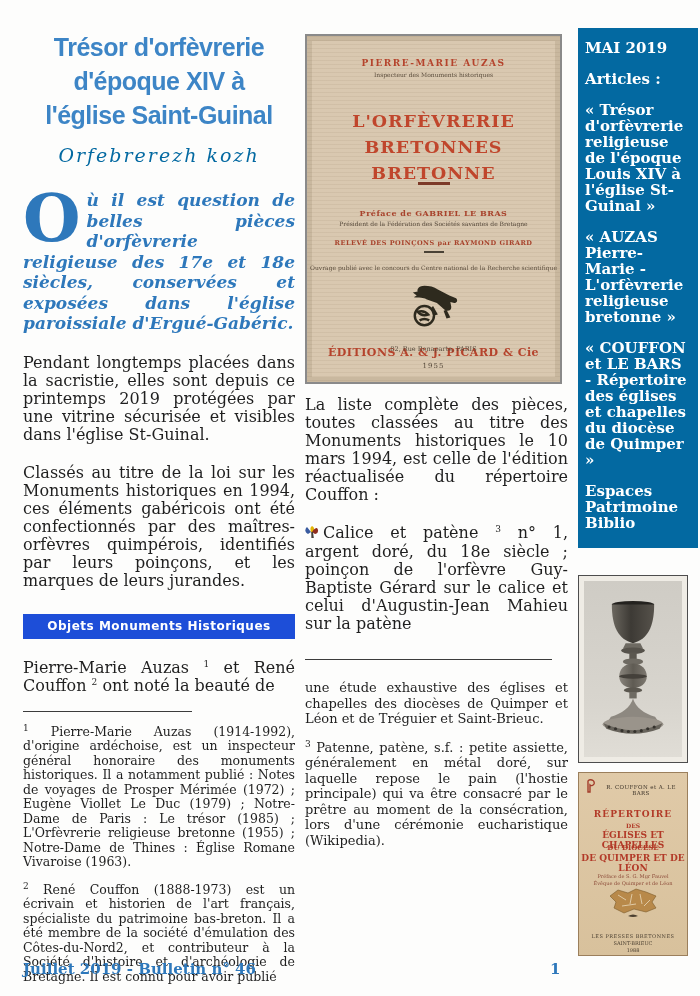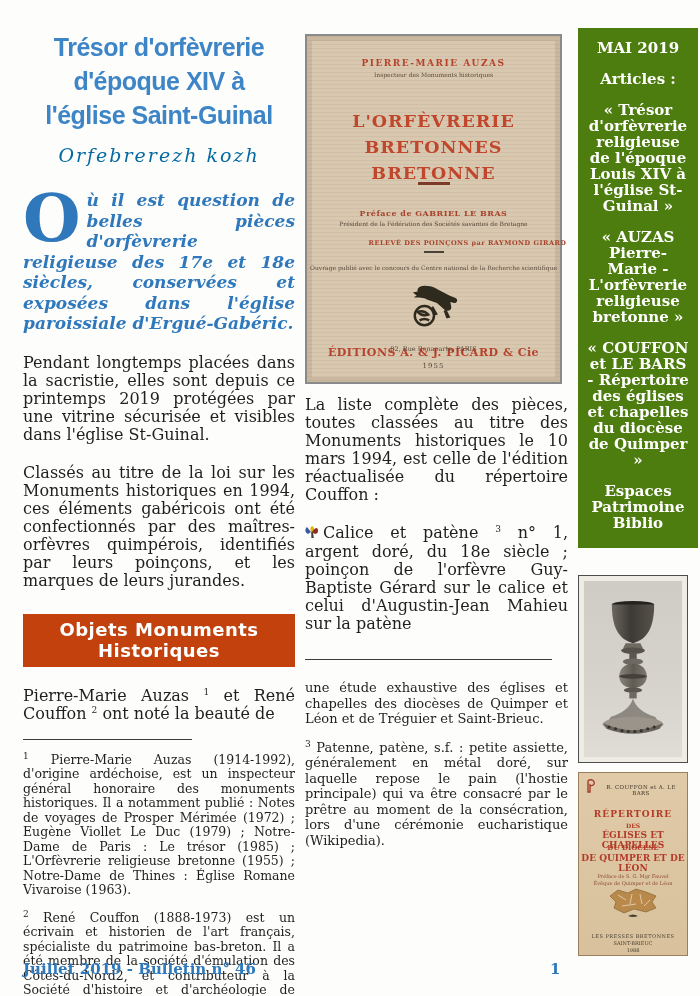--- a/index.html
+++ b/index.html
@@ -18,23 +18,23 @@
     font-size:25px;line-height:34px;letter-spacing:-0.5px;}
   .title span{display:block;}
   .subtitle{margin-top:12px;text-align:center;color:#0369a1;
     font-style:italic;font-size:19px;letter-spacing:2px;
     font-family:"DejaVu Serif", serif;}
   .lead{margin-top:24px;color:#2e78bb;font-weight:bold;font-style:italic;
     font-size:17px;line-height:20.5px;text-align:justify;}
   .dropcap{float:left;font-style:normal;font-size:66px;line-height:52px;
     padding:2px 6px 0 0;font-weight:bold;}
   p.body{margin:20px 0 0;font-size:16px;line-height:18px;text-align:justify;}
-  .section-header{margin-top:24px;background:#c2410c;color:#fff;
+  .section-header{margin-top:24px;background:#1d4ed8;color:#fff;
     text-align:center;font-family:"DejaVu Sans", sans-serif;font-weight:bold;
-    font-size:18px;padding:5px 2px 6px;letter-spacing:0.5px;}
+    font-size:12px;padding:5px 2px 6px;letter-spacing:0.5px;}
   .fn-sep{margin:16px 0 0;border:0;border-top:1px solid #3c3c3c;width:62%;}
   .fn-sep.full{width:94%;}
   p.footnote{margin:13px 0 0;font-size:12.5px;line-height:14.5px;text-align:justify;}
   sup.mark{font-size:9px;vertical-align:super;line-height:0;}
 
   
   .col-mid{padding-top:24px;}
   .col-mid p.body:first-child{margin-top:0;}
   .booktitle{font-style:italic;}
 
@@ -48,38 +48,38 @@
     font-weight:bold;font-size:9px;letter-spacing:1.5px;}
   .cover1 .c-author-sub{position:absolute;top:35px;width:100%;color:#5a4c3c;font-size:6px;}
   .cover1 .c-title{position:absolute;top:72px;width:100%;color:#c0462c;
     font-weight:bold;font-size:17.5px;letter-spacing:1px;line-height:26px;}
   .cover1 .c-rule{position:absolute;top:146px;left:50%;margin-left:-16px;
     width:32px;height:3px;background:#7c3a28;}
   .cover1 .c-preface{position:absolute;top:172px;width:100%;color:#a8432c;
     font-weight:bold;font-size:8px;letter-spacing:0.5px;}
   .cover1 .c-preface-sub{position:absolute;top:184px;width:100%;color:#55483a;font-size:6px;}
   .cover1 .c-releve{position:absolute;top:203px;width:100%;color:#a8432c;
-    font-weight:bold;font-size:6.5px;letter-spacing:0.5px;padding-left:34px;}
+    font-weight:bold;font-size:6.5px;letter-spacing:0.5px;}
   .cover1 .c-rule2{position:absolute;top:215px;left:50%;margin-left:-10px;
     width:20px;height:2px;background:#4a4236;}
   .cover1 .c-note{position:absolute;top:228px;width:100%;color:#5a4c3c;
     font-size:6px;white-space:nowrap;}
   .cover1 .c-mark{position:absolute;top:244px;left:50%;margin-left:-31px;}
   .cover1 .c-publisher{position:absolute;top:310px;width:100%;color:#b5432c;
     font-weight:bold;font-size:11px;letter-spacing:0.5px;}
   .cover1 .c-address{position:absolute;top:309px;width:100%;color:#55483a;font-size:6.5px;}
   .cover1 .c-year{position:absolute;top:326px;width:100%;color:#55483a;font-size:7px;letter-spacing:1px;}
 
   .bullet-line{margin-top:10px;}
   .bullet-icon{display:inline-block;vertical-align:-1px;margin-right:4px;}
 
   
-  .sidebar{margin-top:28px;background:#4d7c0f;color:#fff;width:120px;
+  .sidebar{margin-top:28px;background:#0369a1;color:#fff;width:120px;
     height:520px;box-sizing:border-box;padding:12px 7px 0;
-    text-align:center;font-weight:bold;font-size:15px;line-height:16px;
+    text-align:left;font-weight:bold;font-size:15px;line-height:16px;
     font-family:"DejaVu Serif", serif;}
   .sidebar .sb-block{margin-top:15px;}
   .sidebar .sb-block:first-child{margin-top:0;}
 
   figure{margin:0;}
   .photo-frame{margin-top:27px;width:110px;height:188px;border:1px solid #4d4d4d;
     box-sizing:border-box;background:#efece5;padding:5px;}
   .photo-inner{width:98px;height:176px;background:linear-gradient(#cfccc5,#d8d5ce 70%,#e0ddd6);
     display:flex;align-items:center;justify-content:center;}
 

